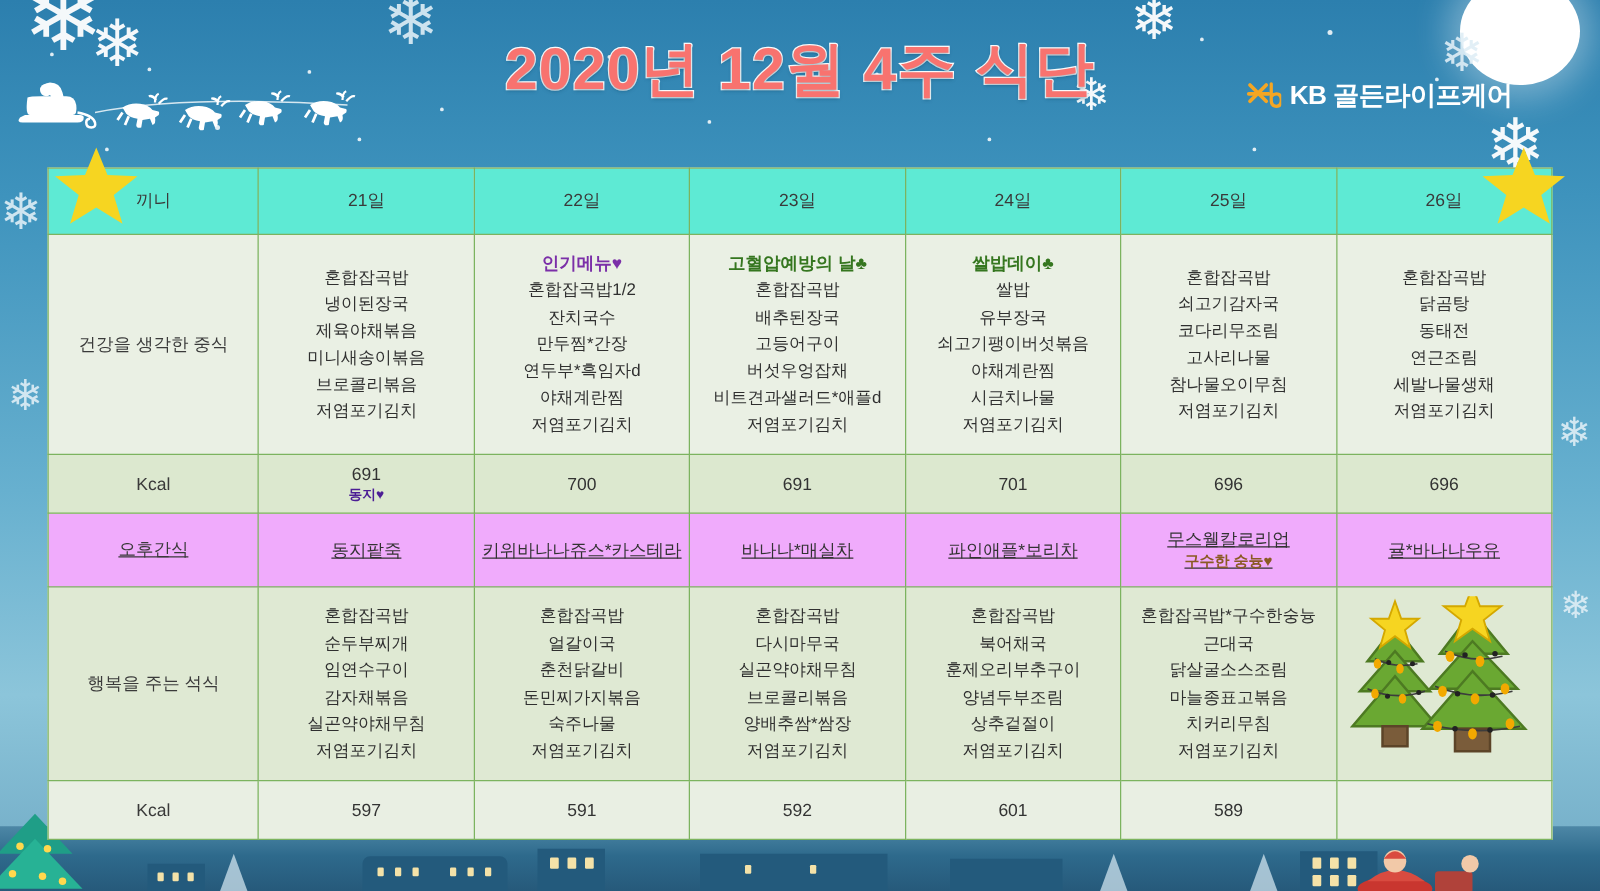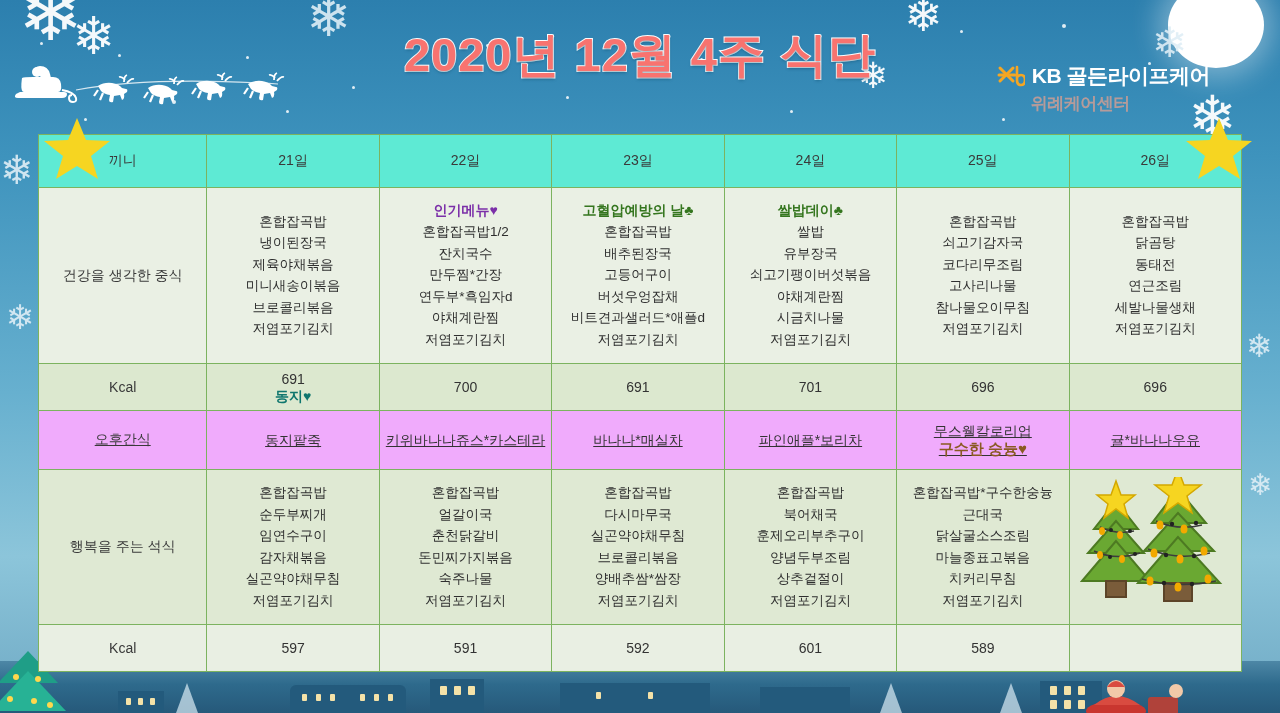--- a/index.html
+++ b/index.html
@@ -57,22 +57,22 @@
   tr.kcal.k1 td{background:#dce8cf;}
   tr.kcal.k2 td{background:#e9efe3;}
   tr.snack td{background:#f0abfc;height:58px;font-size:14px;text-decoration:underline;}
 
   .rowlabel{font-size:14px;color:#3a3a3a;}
   .dishes{padding:12px 4px 13px;}
   .dish{font-size:13.5px;line-height:21.5px;color:#2f2f2f;white-space:nowrap;}
   .tagline{font-size:14px;font-weight:bold;line-height:20px;margin-bottom:1px;white-space:nowrap;}
   .tag-purple{color:#7b2fa8;}
   .tag-green{color:#35761f;}
-  .tag-red{color:#0f766e;font-weight:bold;font-size:14px;line-height:17px;}
-  .tag-brown{color:#8a5a23;font-weight:bold;font-size:15px;line-height:18px;}
+  .tag-red{color:#4c1d95;font-weight:bold;font-size:11px;line-height:17px;}
+  .tag-brown{color:#8a5a23;font-weight:bold;font-size:12px;line-height:18px;}
   .kval{line-height:18px;}
   .snacktext{line-height:18px;}
 
   
   .cstar{position:absolute;width:66px;height:64px;z-index:6;}
   .cstar.left{left:6px;top:-18px;}
   .cstar.right{left:1148px;top:-18px;}
 
   
   .cell-trees{display:flex;align-items:flex-end;justify-content:center;height:100%;}
@@ -207,21 +207,20 @@
     <svg width="28" height="24" viewBox="0 0 28 24">
       <g stroke="#f5a623" stroke-width="3" stroke-linecap="round">
         <line x1="3" y1="4" x2="16" y2="17"></line>
         <line x1="16" y1="4" x2="3" y2="17"></line>
         <line x1="2" y1="11" x2="18" y2="11"></line>
       </g>
       <path d="M20 3 v13 q0 5 4 5 q4 0 4-5 q0-5-4-5 q-2 0-4 2" fill="none" stroke="#f5a623" stroke-width="2.6" stroke-linecap="round"></path>
     </svg>
     <span class="kbtext">KB 골든라이프케어</span>
   </div>
-  <div class="sub">위례케어센터</div>
 </div>
 
 <div id="sheet">
 
   <svg class="cstar left" viewBox="0 0 66 64">
     <polygon points="33,2 42,24 66,25 47,40 54,63 33,50 12,63 19,40 0,25 24,24" fill="#f6d521"></polygon>
   </svg>
   <svg class="cstar right" viewBox="0 0 66 64">
     <polygon points="33,2 42,24 66,25 47,40 54,63 33,50 12,63 19,40 0,25 24,24" fill="#f6d521"></polygon>
   </svg>

